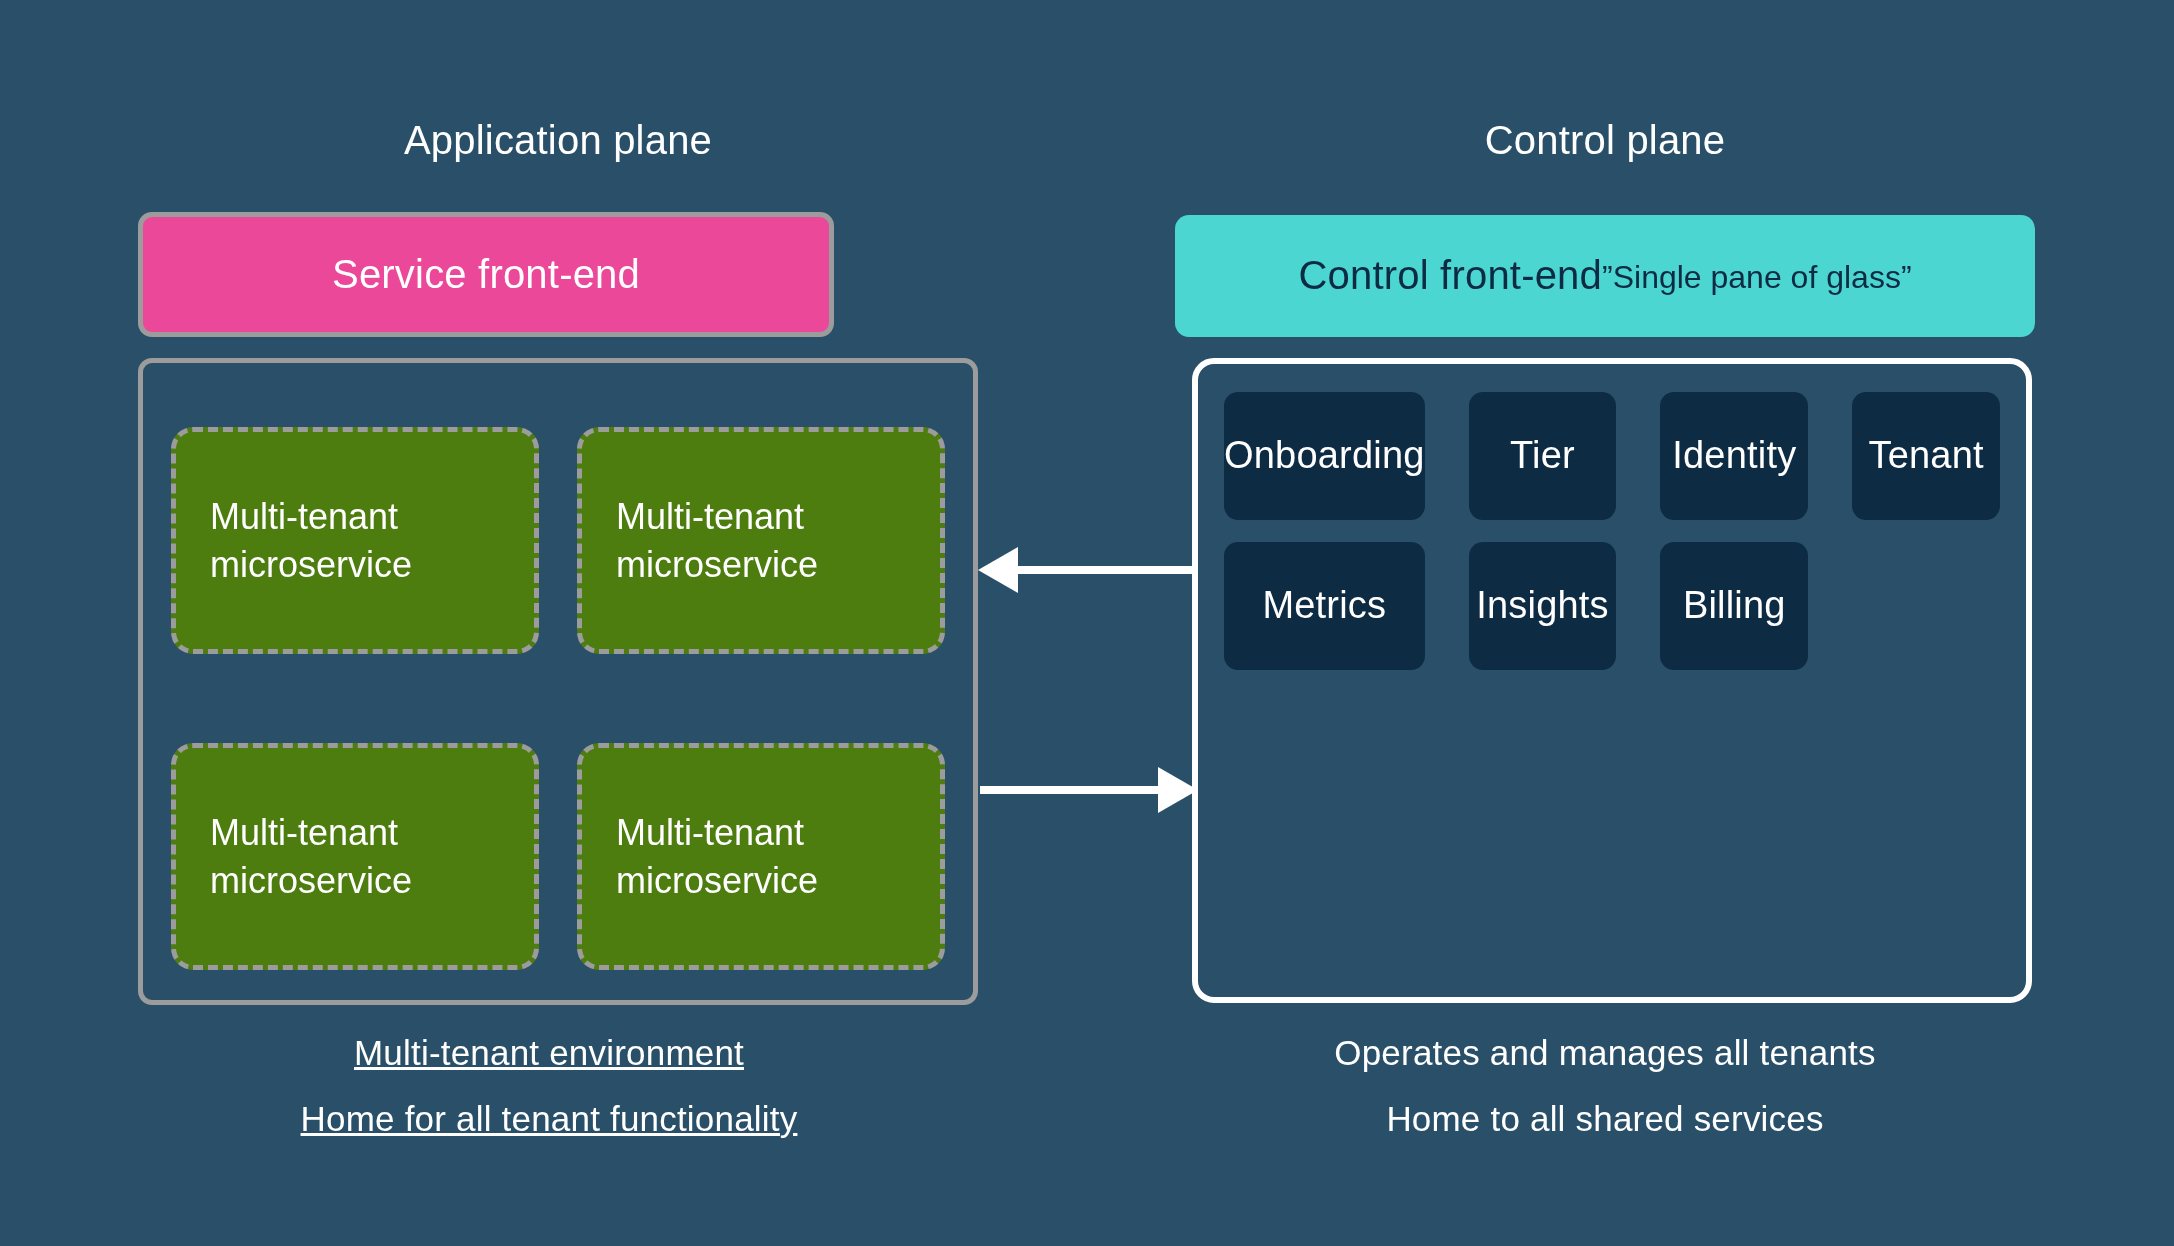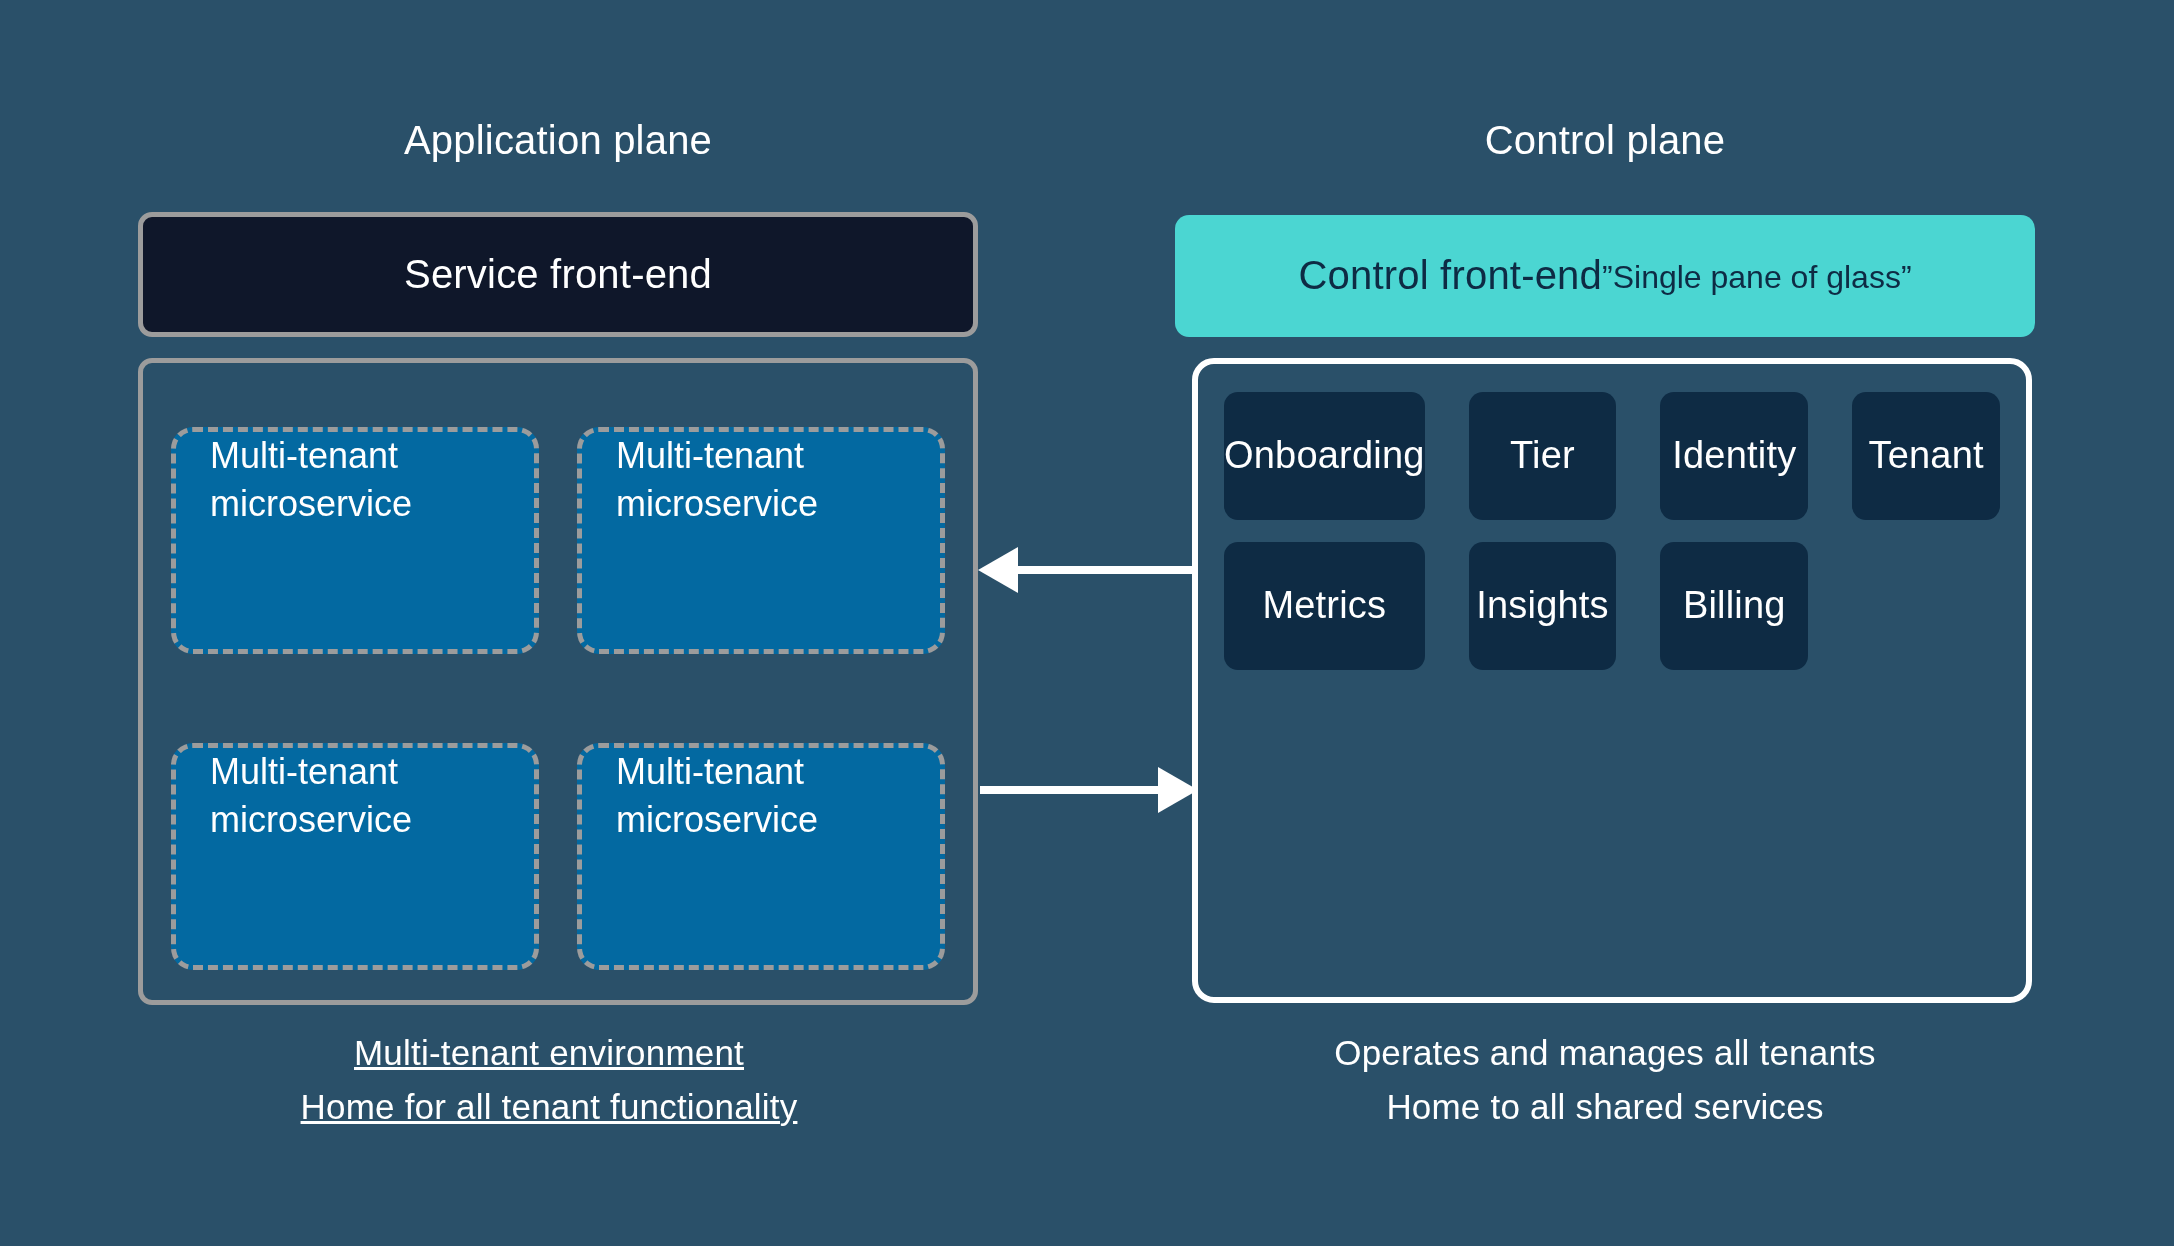--- a/index.html
+++ b/index.html
@@ -35,24 +35,24 @@
     line-height: 1;
   }
   #app-title  { left: 138px;  width: 840px; top: 120px; }
   #ctrl-title { left: 1175px; width: 860px; top: 120px; }
 
   
   #service-frontend {
     position: absolute;
     left: 138px;
     top: 212px;
-    width: 840px;
+    width: 696px;
     height: 125px;
     box-sizing: border-box;
-    background: #0f172a;
+    background: #ec4899;
     border: 5px solid #9c9c9c;
     border-radius: 14px;
     display: flex;
     align-items: center;
     justify-content: center;
   }
   #service-frontend .label {
     font-size: 40px;
     color: #ffffff;
     letter-spacing: 0.2px;
@@ -75,25 +75,25 @@
     height: 100%;
     display: grid;
     grid-template-columns: 1fr 1fr;
     grid-template-rows: 1fr 1fr;
     column-gap: 38px;
     row-gap: 55px;
     box-sizing: border-box;
   }
   .microservice {
     box-sizing: border-box;
-    background: #0369a1;
+    background: #4d7c0f;
     border: 5px dashed #9c9c9c;
     border-radius: 22px;
     display: flex;
-    align-items: flex-start;
+    align-items: center;
     justify-content: center;
     padding: 0 34px;
     margin-top: 34px;
   }
   .microservice .label {
     font-size: 36px;
     line-height: 1.32;
     color: #ffffff;
     text-align: left;
     width: 100%;
@@ -179,21 +179,21 @@
     position: absolute;
     text-align: center;
     font-size: 35px;
     line-height: 1.19;
     color: #ffffff;
     letter-spacing: 0.2px;
   }
   #app-caption  { left: 129px;  width: 840px; top: 1032px; text-decoration: underline; }
   #ctrl-caption { left: 1175px; width: 860px; top: 1032px; }
   .caption .line { display: block; }
-  .caption .line + .line { margin-top: 12px; }
+  .caption .line + .line { margin-top: 24px; }
 </style>
 </head>
 <body>
 
 <div class="canvas">
 
   <div class="plane-title" id="app-title">Application plane</div>
 
   <div class="plane-title" id="ctrl-title">Control plane</div>
 

